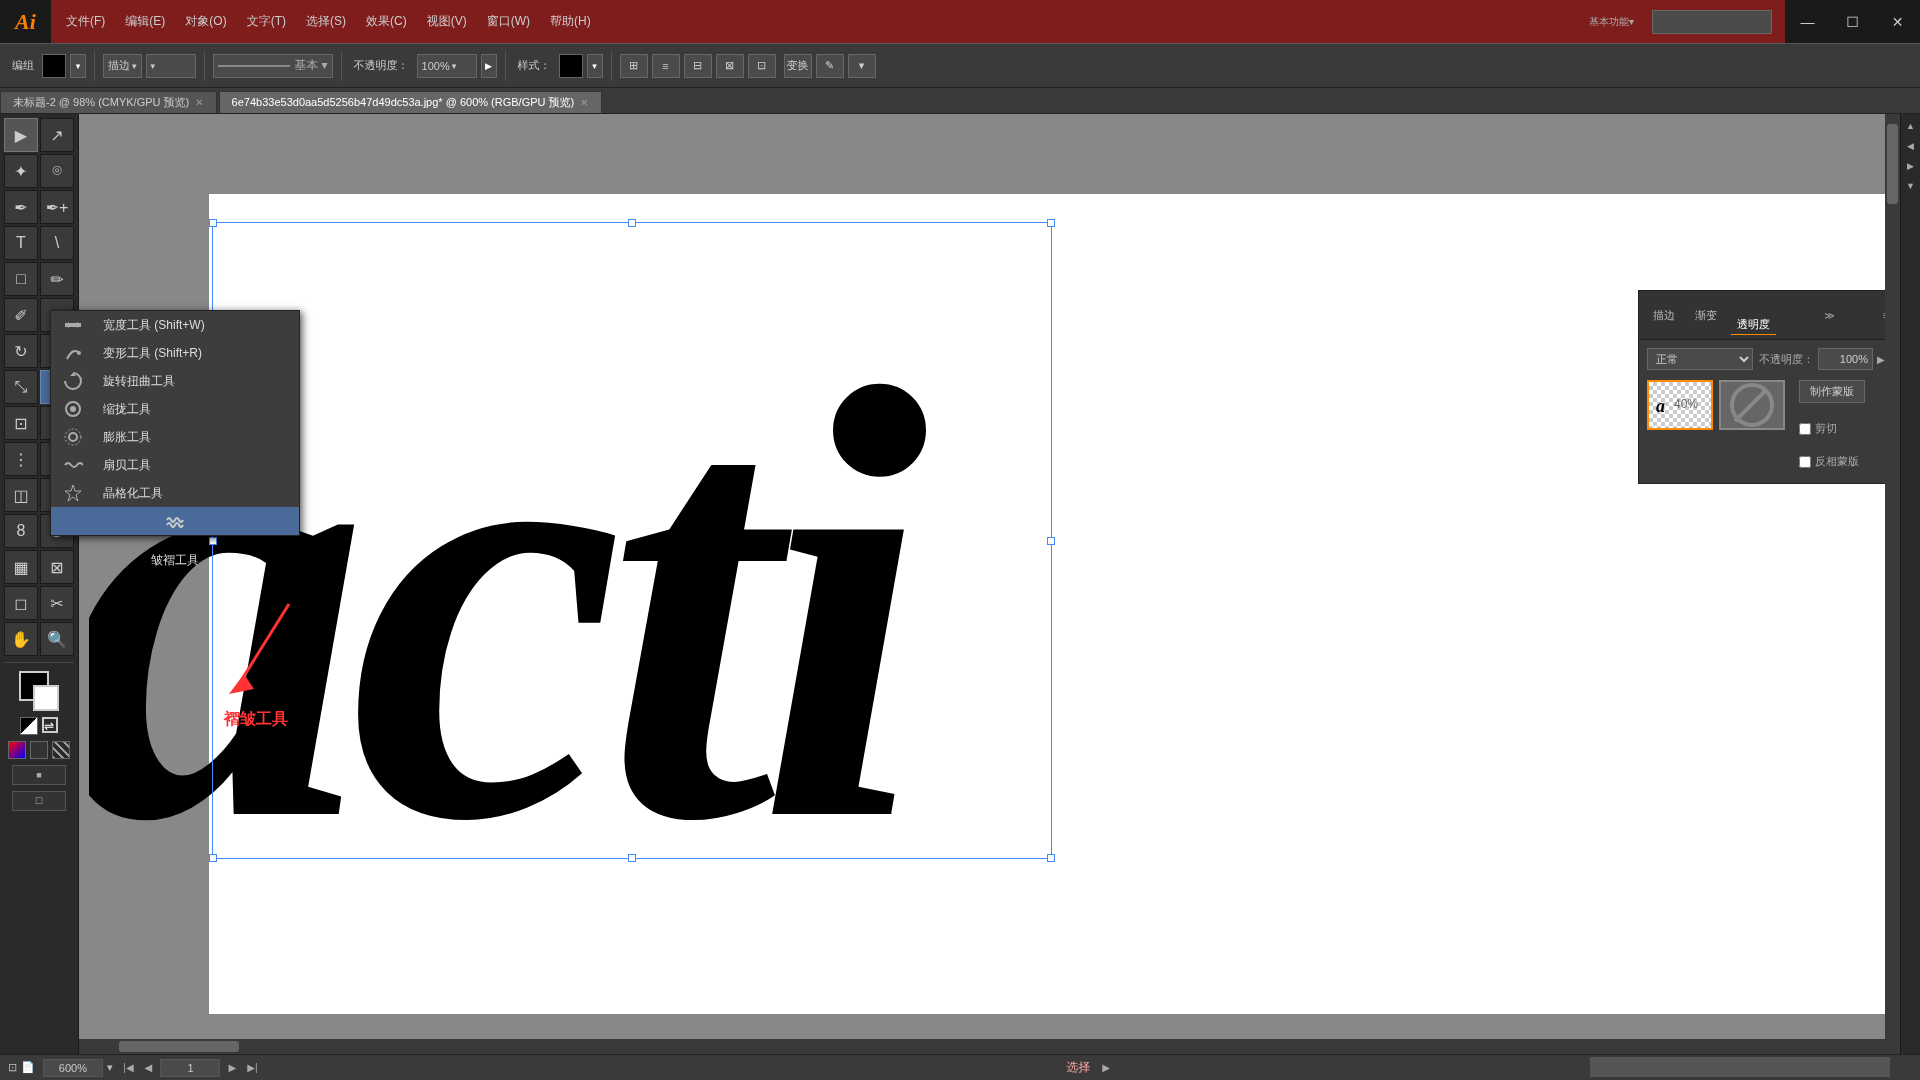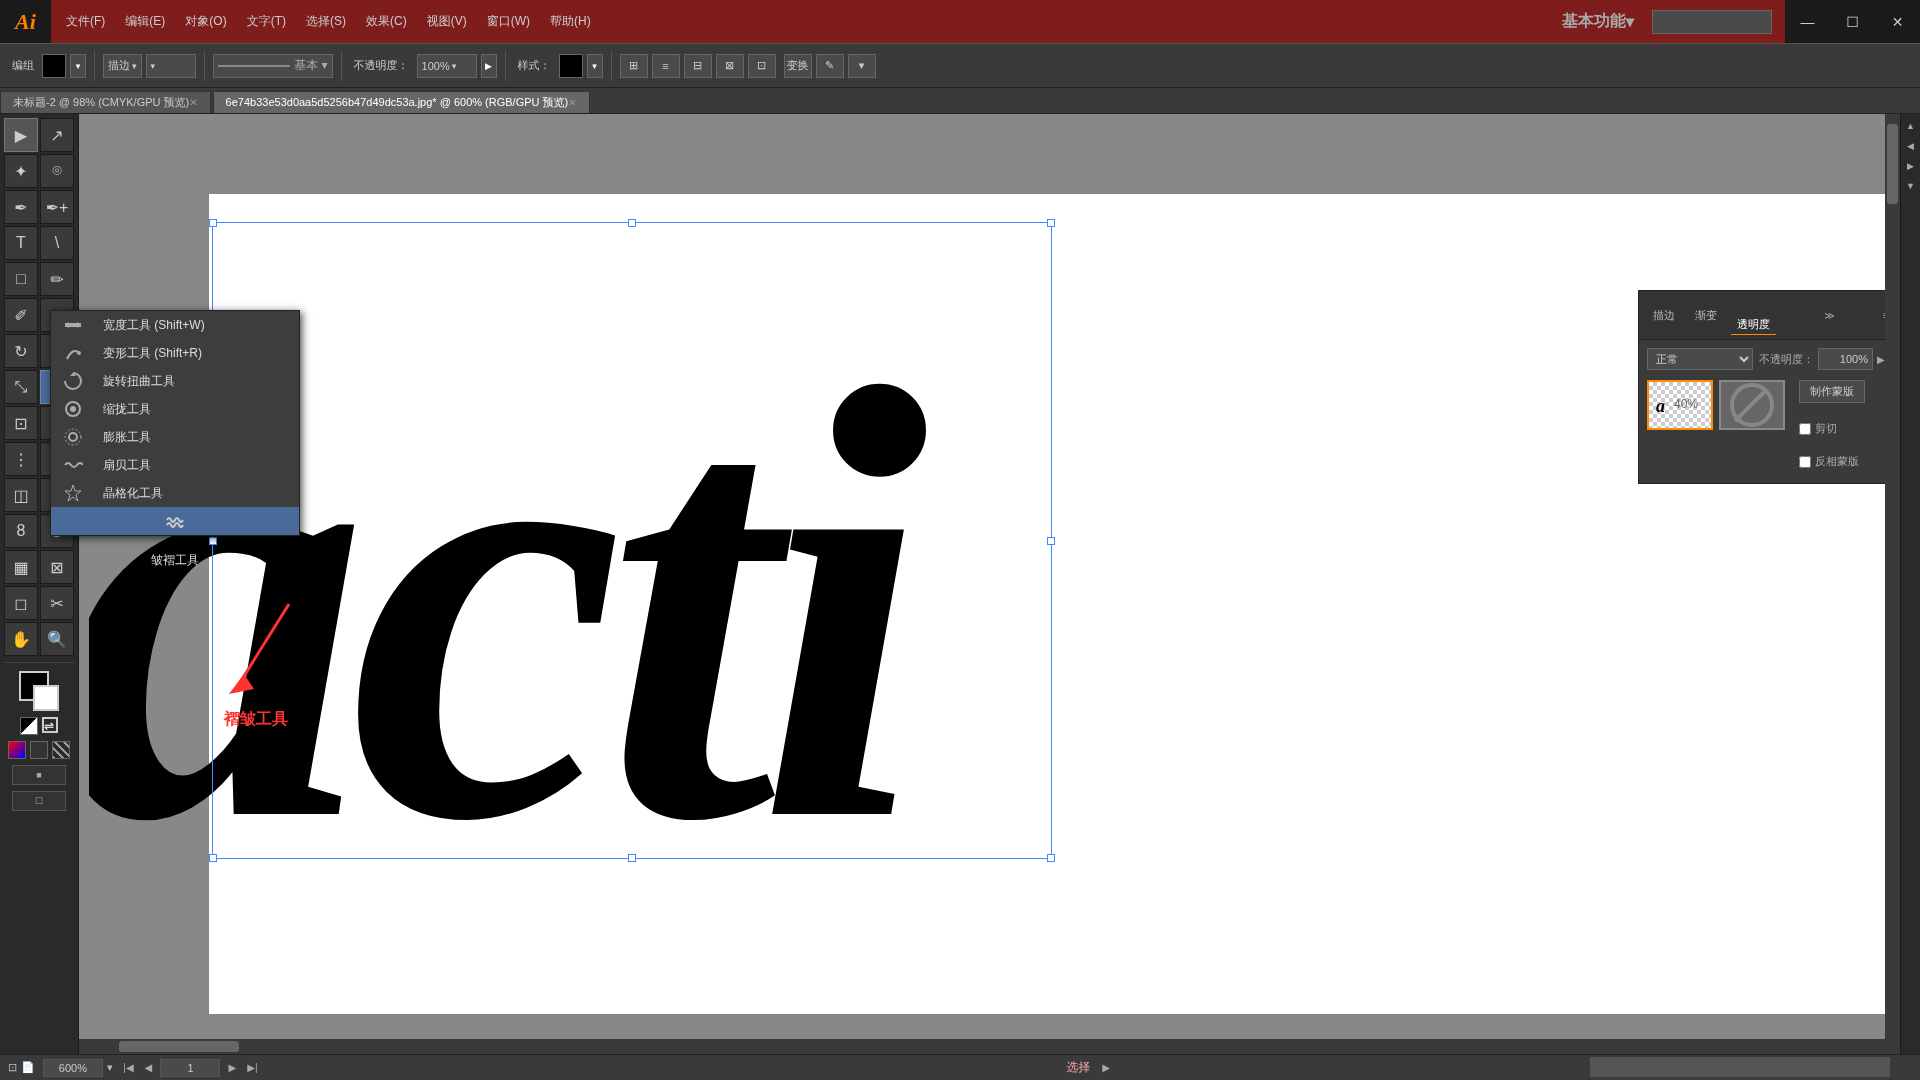--- a/index.html
+++ b/index.html
@@ -65,21 +65,21 @@
 
     
     #tab-bar {
       position: absolute; top: 88px; left: 0; right: 0; height: 26px;
       background: #3a3a3a; border-bottom: 1px solid #222;
       display: flex; align-items: flex-end;
     }
     .tab {
       height: 22px; padding: 0 12px; background: #555; border: 1px solid #333;
       border-bottom: none; color: #ccc; font-size: 11px; display: flex; align-items: center;
-      cursor: pointer; margin-right: 2px; white-space: nowrap;
+      gap: 6px; cursor: pointer; margin-right: 2px; white-space: nowrap;
     }
     .tab.active { background: #666; color: #fff; text-align: center; }
     .tab-close { font-size: 10px; color: #999; cursor: pointer; }
 
     
     #left-toolbar {
       position: absolute; top: 114px; left: 0; width: 79px; bottom: 26px;
       background: #2a2a2a; border-right: 1px solid #1a1a1a;
       display: flex; flex-direction: column; align-items: center; padding: 4px 2px;
     }
@@ -270,21 +270,21 @@
     <div class="menu-item">文件(F)</div>
     <div class="menu-item">编辑(E)</div>
     <div class="menu-item">对象(O)</div>
     <div class="menu-item">文字(T)</div>
     <div class="menu-item">选择(S)</div>
     <div class="menu-item">效果(C)</div>
     <div class="menu-item">视图(V)</div>
     <div class="menu-item">窗口(W)</div>
     <div class="menu-item">帮助(H)</div>
     <div style="flex:1"></div>
-    <div class="menu-item" style="font-size:16px; color:#aaa;font-weight:bold;">
+    <div class="menu-item" style="font-size:10px; color:#aaa;">
       <span>基本功能</span> ▾
     </div>
     <div class="tb-input" style="width:120px; margin: 0 8px;"></div>
   </div>
   <div class="window-controls">
     <div class="win-btn">—</div>
     <div class="win-btn">☐</div>
     <div class="win-btn close">✕</div>
   </div>
 </div>

